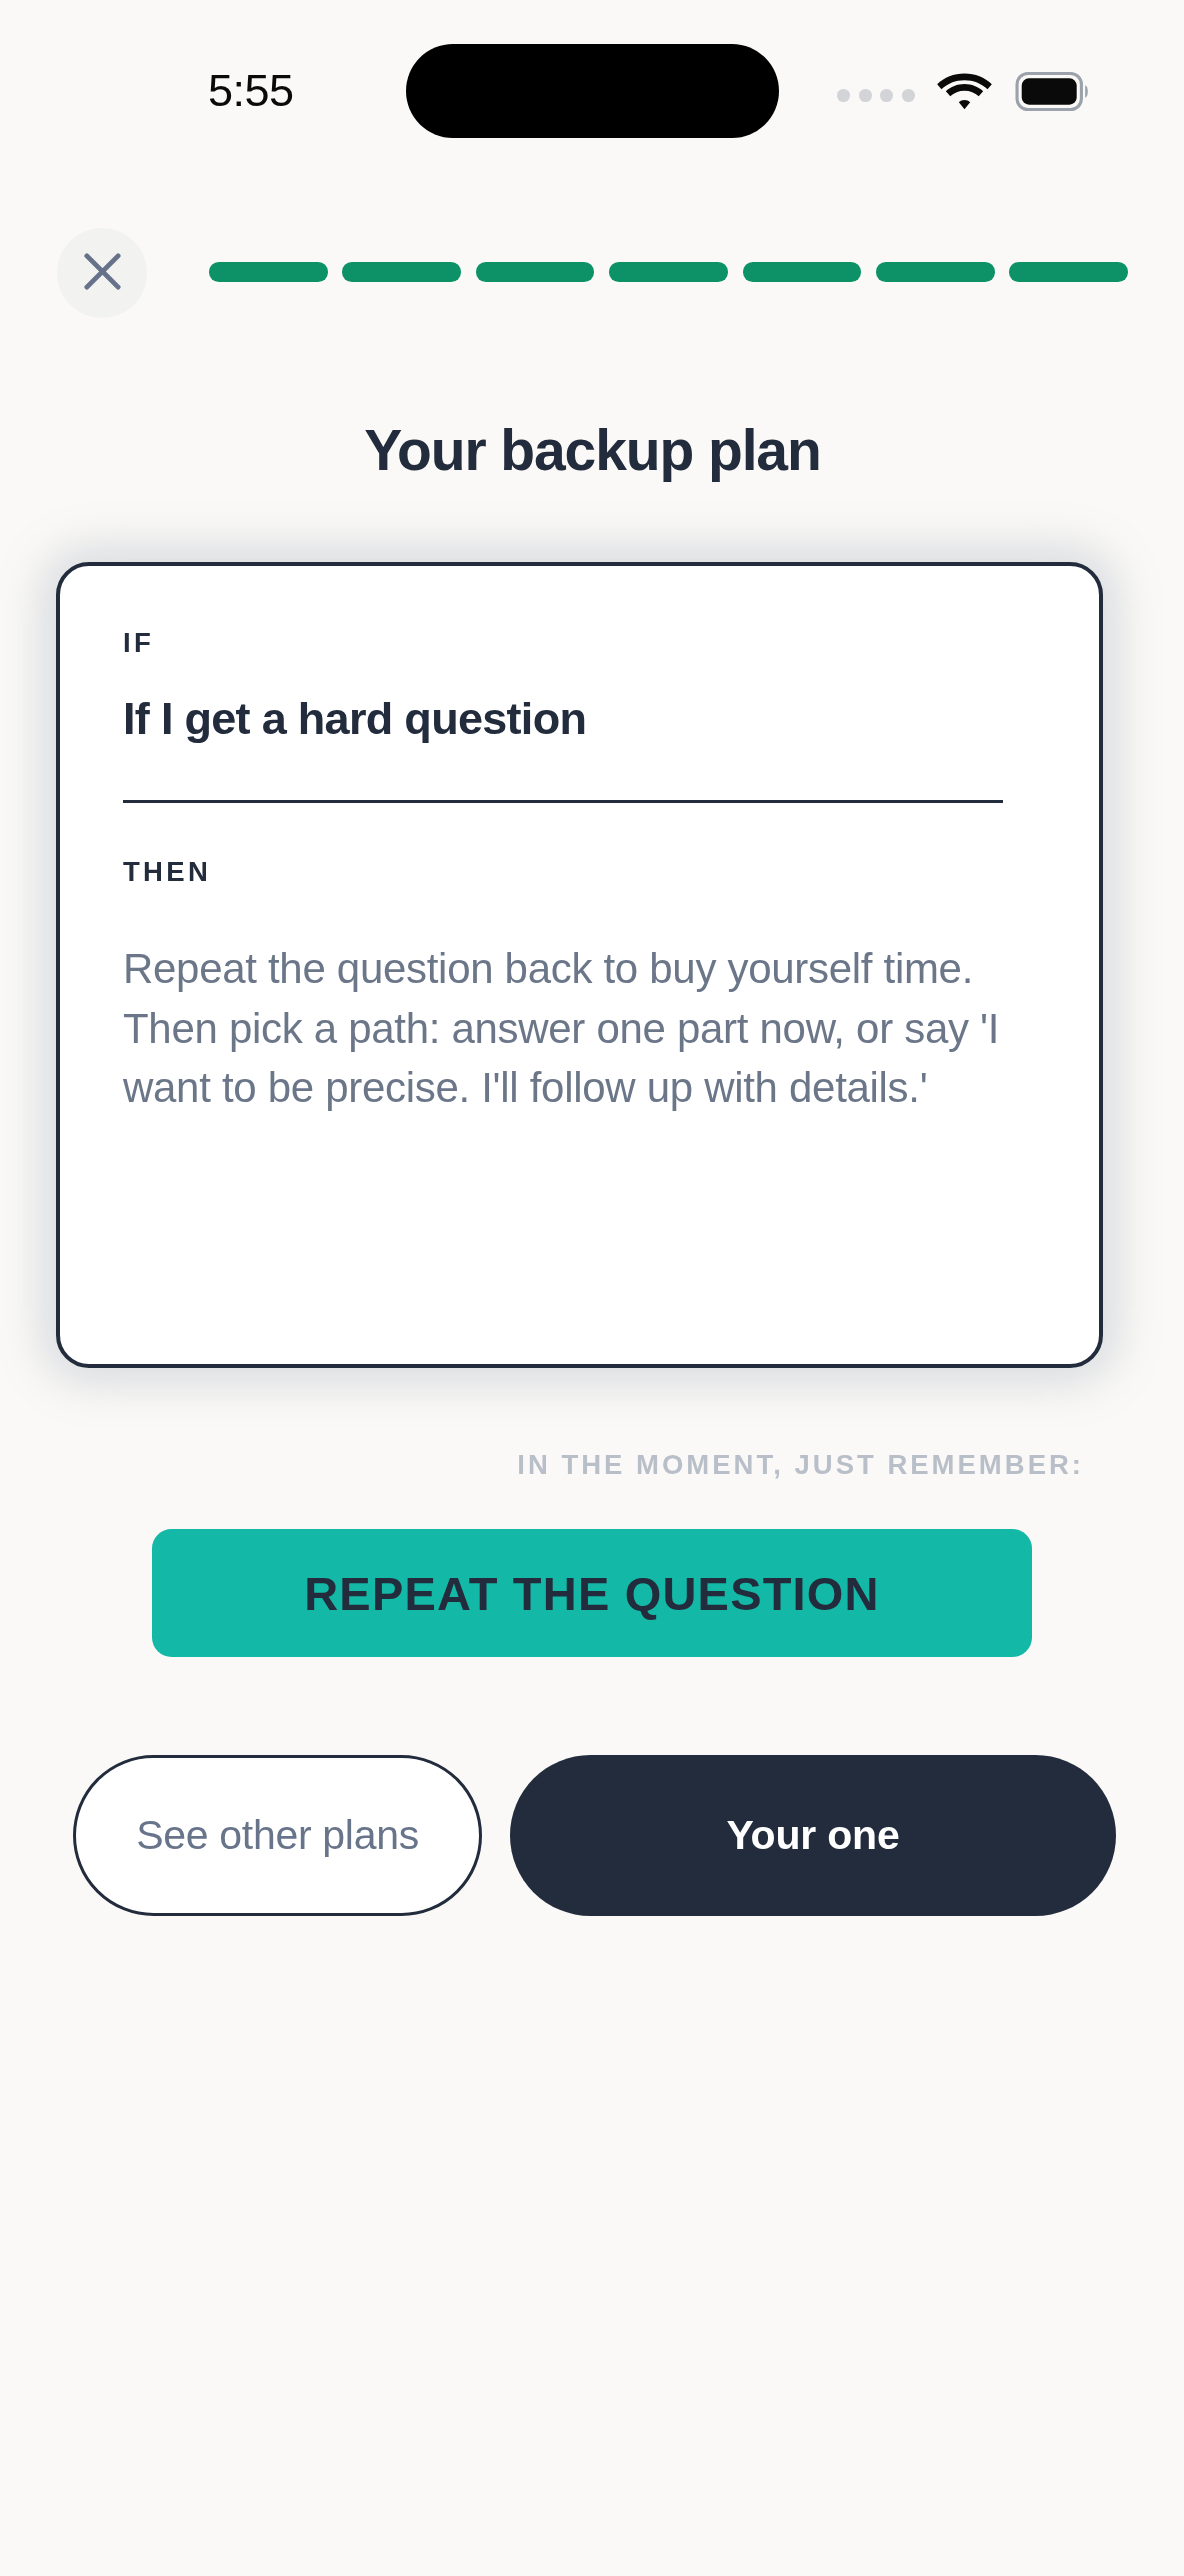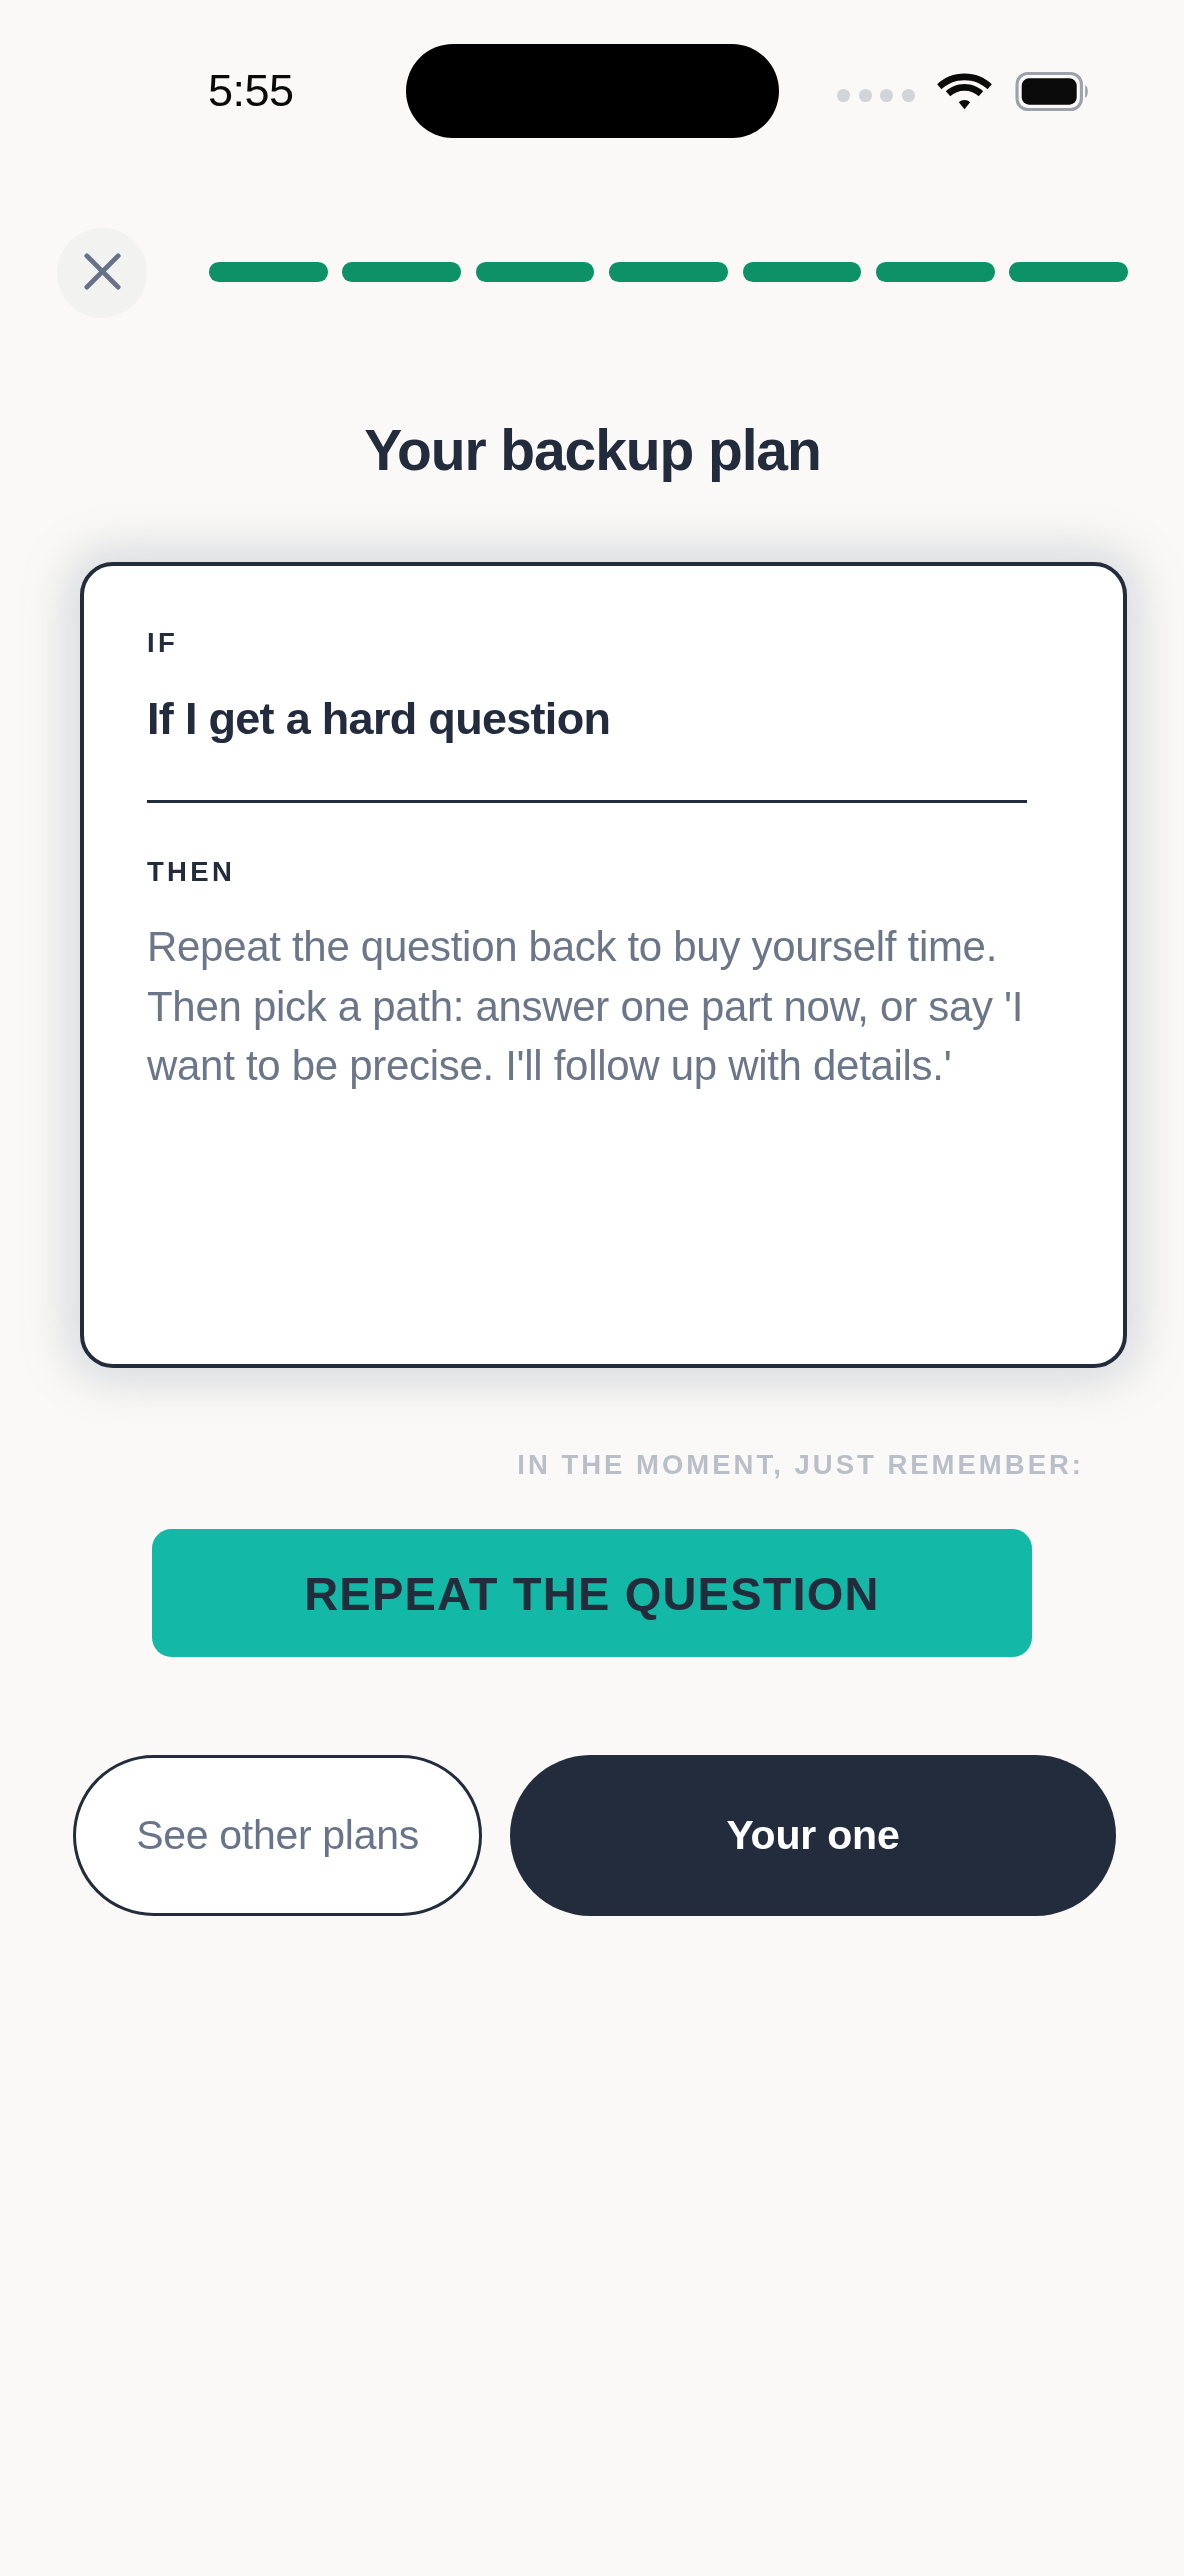--- a/index.html
+++ b/index.html
@@ -117,21 +117,21 @@
     text-align: center;
     font-size: 57px;
     font-weight: 700;
     color: #222c3c;
     letter-spacing: -1.1px;
   }
 
   
   .plan-card {
     position: absolute;
-    left: 80px;
+    left: 56px;
     top: 562px;
     width: 1047px;
     min-height: 806px;
     background: #ffffff;
     border: 4.9px solid #222c3c;
     border-radius: 33px;
     box-shadow: 0 0 45px 13.8px rgba(120,130,150,0.26);
     padding: 61px 96px 63px 63px;
   }
 
@@ -154,21 +154,21 @@
   .card-divider {
     margin-top: 54px;
     height: 2.9px;
     background: #222c3c;
     width: 100%;
   }
 
   .then-block { margin-top: 53px; }
 
   .then-text {
-    margin-top: 29px;
+    margin-top: 51px;
     font-size: 42px;
     font-weight: 400;
     color: #6b7789;
     line-height: 1.42;
     letter-spacing: -0.3px;
   }
 
   
   .remember-label {
     position: absolute;

